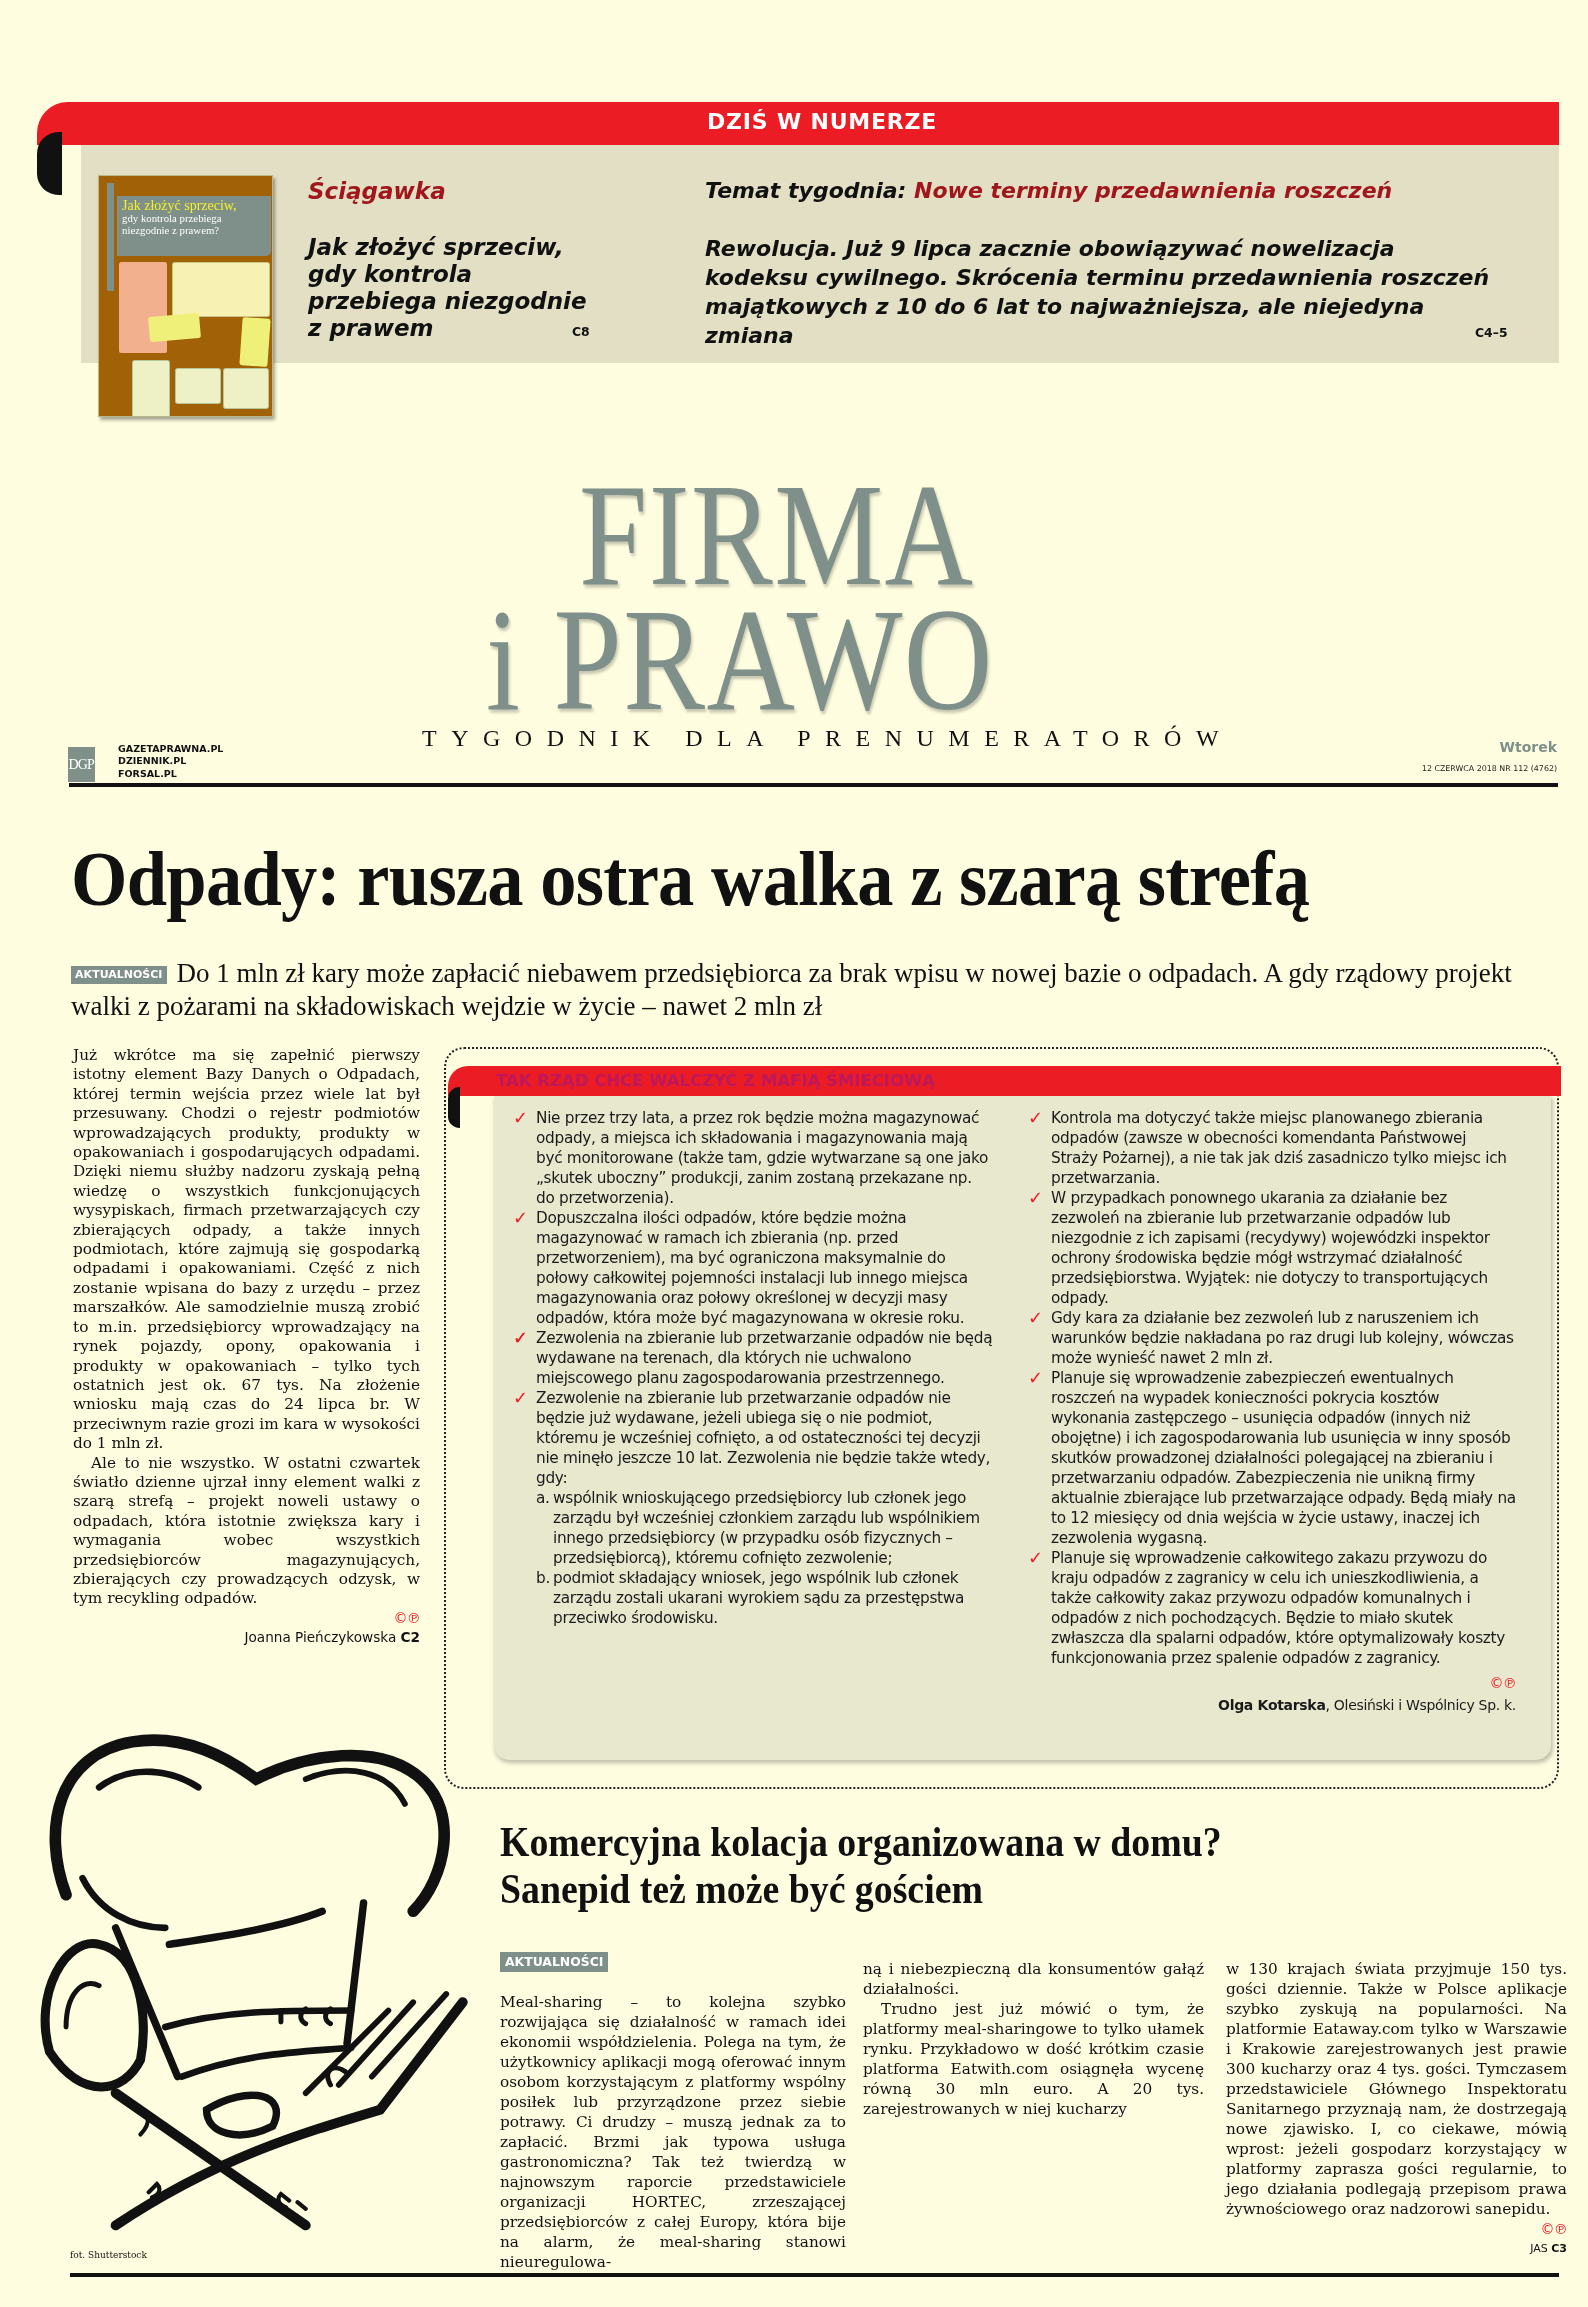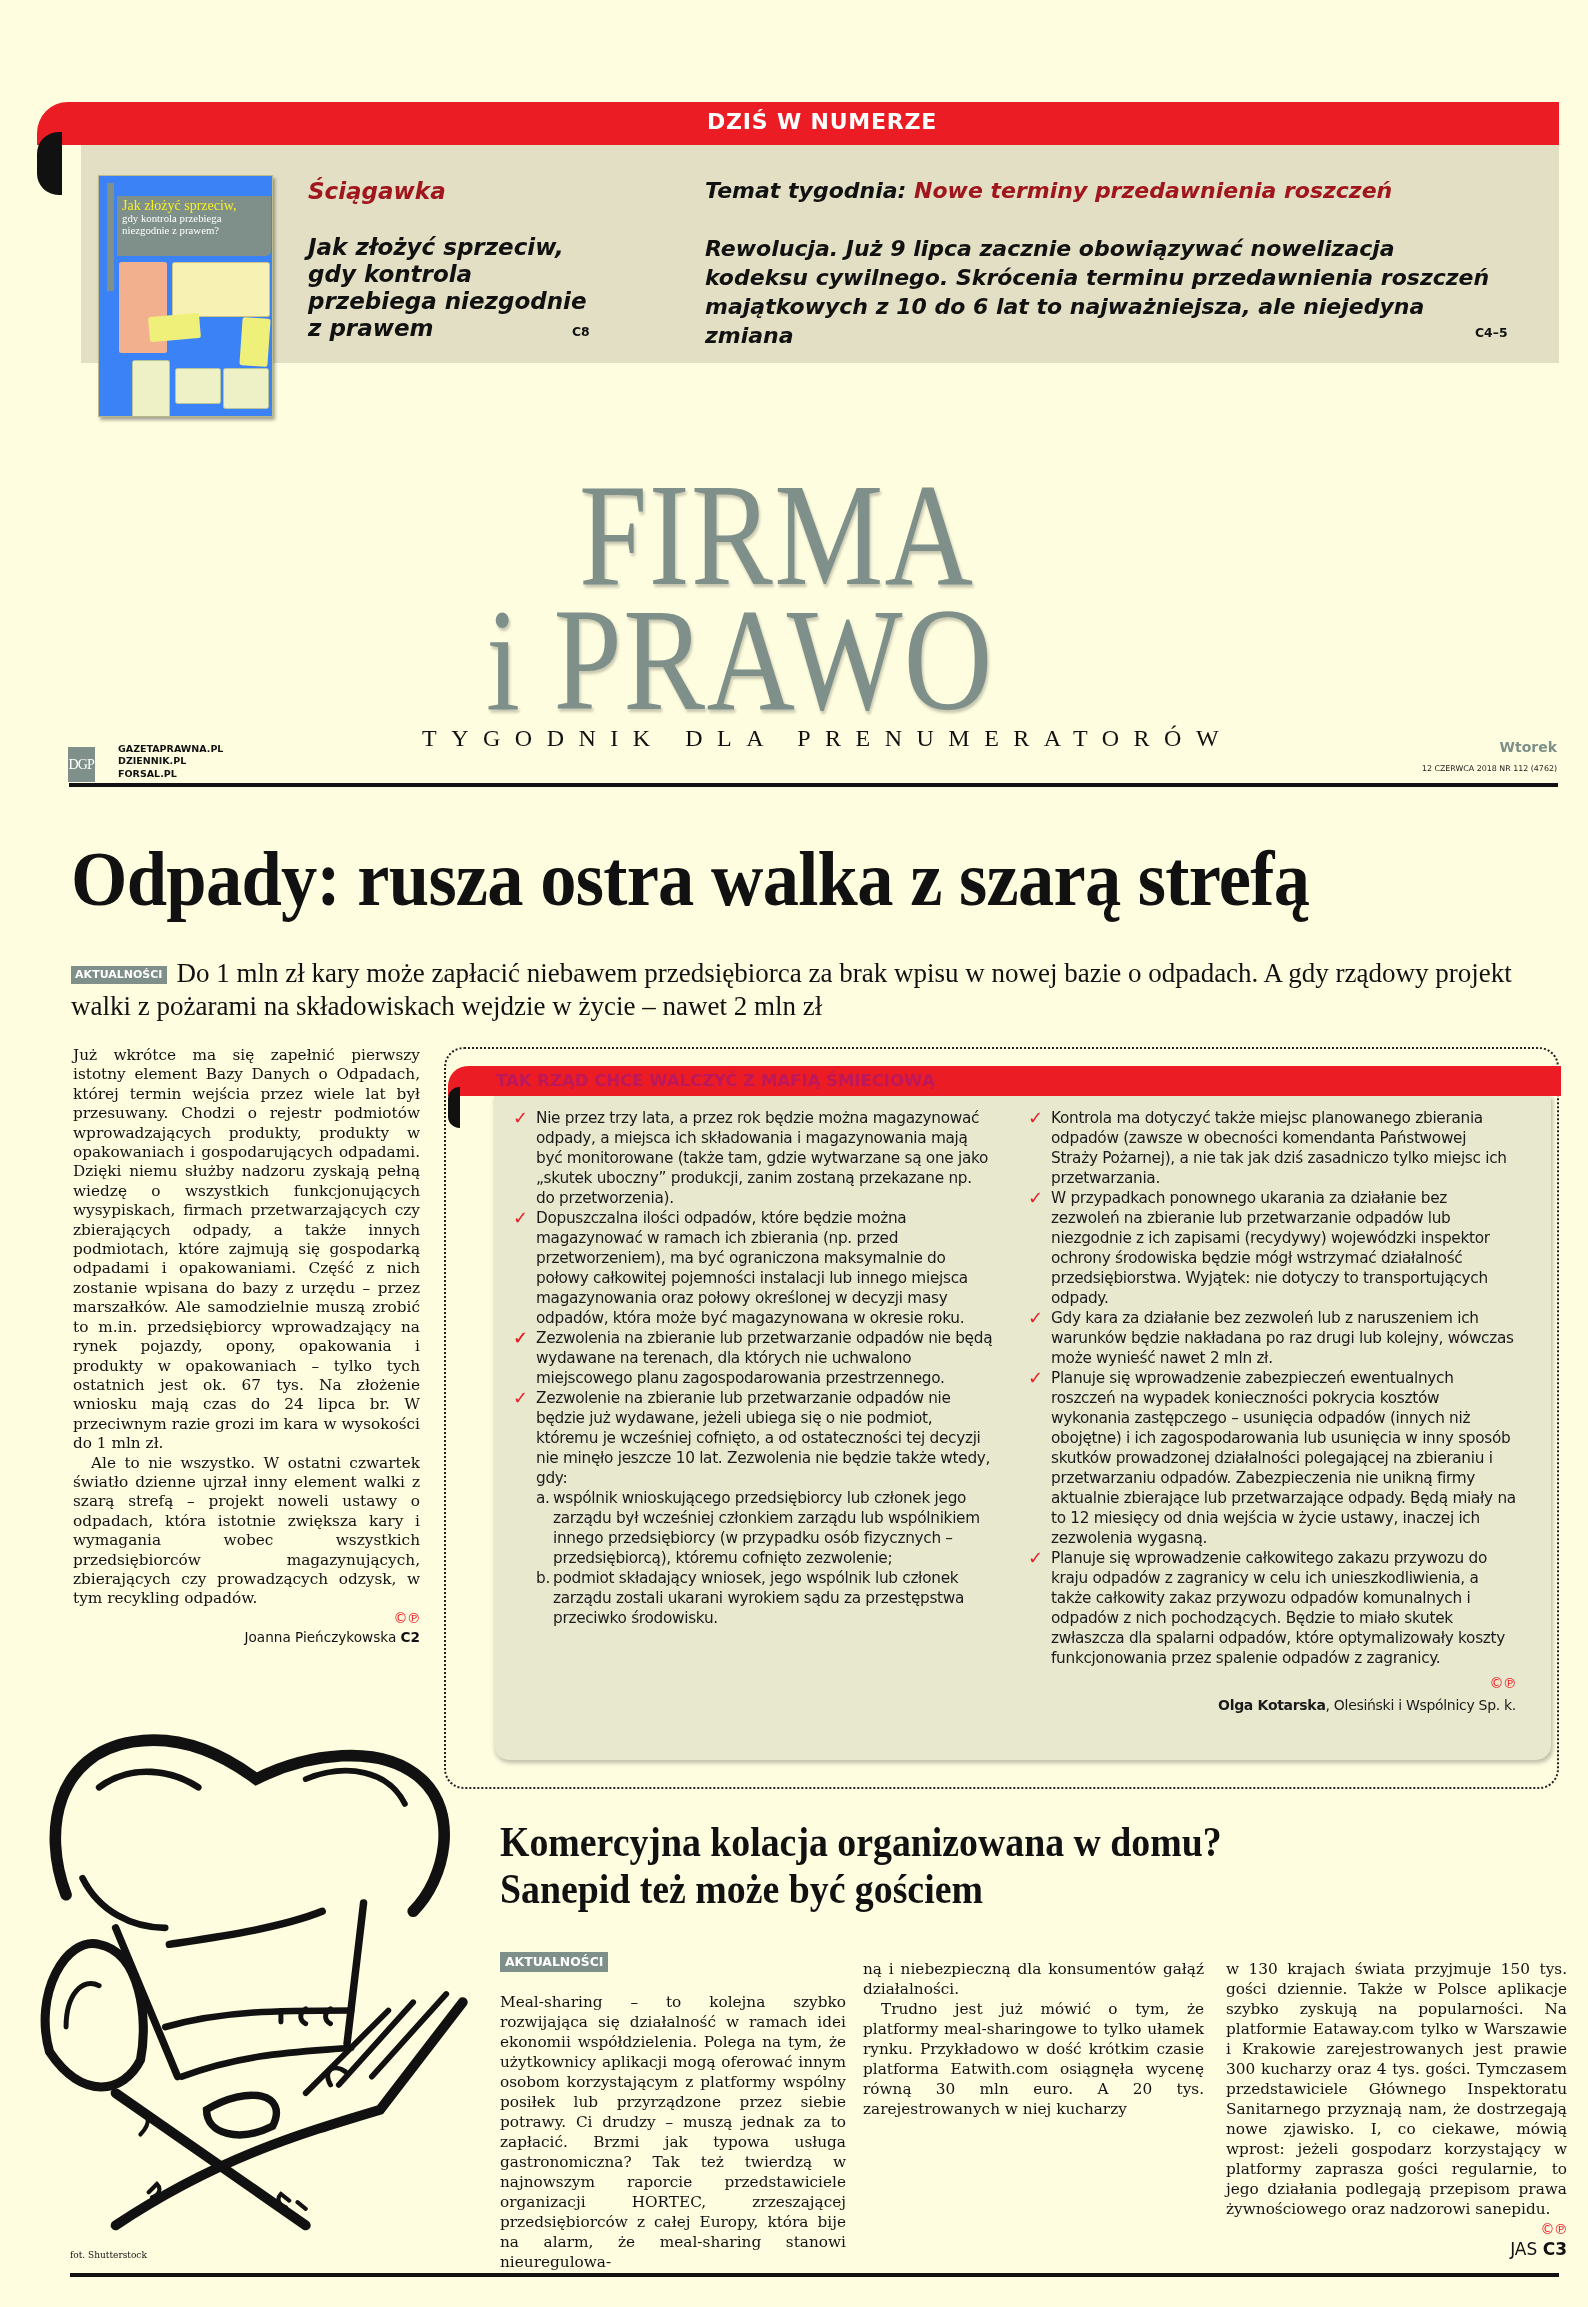--- a/index.html
+++ b/index.html
@@ -8,21 +8,21 @@
 
   
   .teaser { position: absolute; left: 37px; top: 102px; width: 1522px; height: 263px; }
   .teaser-bar { position: absolute; left: 0; top: 0; width: 1522px; height: 43px; background: #ec1c24;
                 border-radius: 31px 0 0 0; }
   .teaser-curl { position: absolute; left: 0; top: 30px; width: 25px; height: 63px; background: #111;
                  border-radius: 21.5px 0 0 21.5px; }
   .teaser-title { position: absolute; left: 670px; top: 6.6px; color: #fff; font-family: "DejaVu Sans", sans-serif;
                   font-weight: bold; font-size: 22px; letter-spacing: 0.8px; }
   .teaser-body { position: absolute; left: 44px; top: 43px; width: 1478px; height: 218px; background: #e2dfc4; }
-  .thumb { position: absolute; left: 98px; top: 175px; width: 175px; height: 242px; background: #3b82f6;
+  .thumb { position: absolute; left: 98px; top: 175px; width: 175px; height: 242px; background: #a16207;
            border: 0.8px solid #bcb98a; box-shadow: 1.7px 2.5px 3.3px rgba(0,0,0,.35); overflow: hidden; }
   .thumb-side { position: absolute; left: 8.3px; top: 6.6px; width: 6.6px; height: 108px; background: #7e9089; }
   .thumb-head { position: absolute; left: 18px; top: 20px; width: 154px; height: 60px; background: #7e9089;
                 border-radius: 0 0 5px 0; padding: 3.3px 5px; font-family: "Liberation Serif", serif; color:#fff;
                 font-size: 10.8px; line-height: 11.6px; }
   .thumb-head b { display:block; color:#f6f028; font-size: 14px; line-height: 14px; font-weight: normal; }
   .thumb-block { position: absolute; border-radius: 2.5px; }
   .sc-label { position: absolute; left: 308px; top: 178px; font-family: "DejaVu Sans", sans-serif; font-style: italic;
               font-weight: bold; font-size: 23px; color: #a0161c; }
   .sc-text { position: absolute; left: 308px; top: 234px; width: 298px; font-family: "DejaVu Sans", sans-serif;
@@ -230,20 +230,20 @@
 <div class="col2" style="left:500px;top:1992px;width:346px;">
   <p>Meal-sharing – to kolejna szybko rozwijająca się działalność w ramach idei ekonomii współdzielenia. Polega na tym, że użytkownicy aplikacji mogą oferować innym osobom korzystającym z platformy wspólny posiłek lub przyrządzone przez siebie potrawy. Ci drudzy – muszą jednak za to zapłacić. Brzmi jak typowa usługa gastronomiczna? Tak też twierdzą w najnowszym raporcie przedstawiciele organizacji HORTEC, zrzeszającej przedsiębiorców z całej Europy, która bije na alarm, że meal-sharing stanowi nieuregulowa-</p>
 </div>
 <div class="col2" style="left:863px;top:1959px;width:341px;">
   <p>ną i niebezpieczną dla konsumentów gałąź działalności.</p>
   <p class="ind">Trudno jest już mówić o tym, że platformy meal-sharingowe to tylko ułamek rynku. Przykładowo w dość krótkim czasie platforma Eatwith.com osiągnęła wycenę równą 30 mln euro. A 20 tys. zarejestrowanych w niej kucharzy</p>
 </div>
 <div class="col2" style="left:1226px;top:1959px;width:341px;">
   <p>w 130 krajach świata przyjmuje 150 tys. gości dziennie. Także w Polsce aplikacje szybko zyskują na popularności. Na platformie Eataway.com tylko w Warszawie i Krakowie zarejestrowanych jest prawie 300 kucharzy oraz 4 tys. gości. Tymczasem przedstawiciele Głównego Inspektoratu Sanitarnego przyznają nam, że dostrzegają nowe zjawisko. I, co ciekawe, mówią wprost: jeżeli gospodarz korzystający w platformy zaprasza gości regularnie, to jego działania podlegają przepisom prawa żywnościowego oraz nadzorowi sanepidu.</p>
   <div class="cp-line"><span class="cp">©℗</span></div>
-  <div style="text-align:right;font-family:'DejaVu Sans',sans-serif;font-size:17px;">
+  <div style="text-align:right;font-family:'DejaVu Sans',sans-serif;font-size:11px;">
     <span>JAS</span>
     <b>C3</b>
   </div>
 </div>
 
 <div class="rule-bottom"></div>
 
 
 </body></html>

